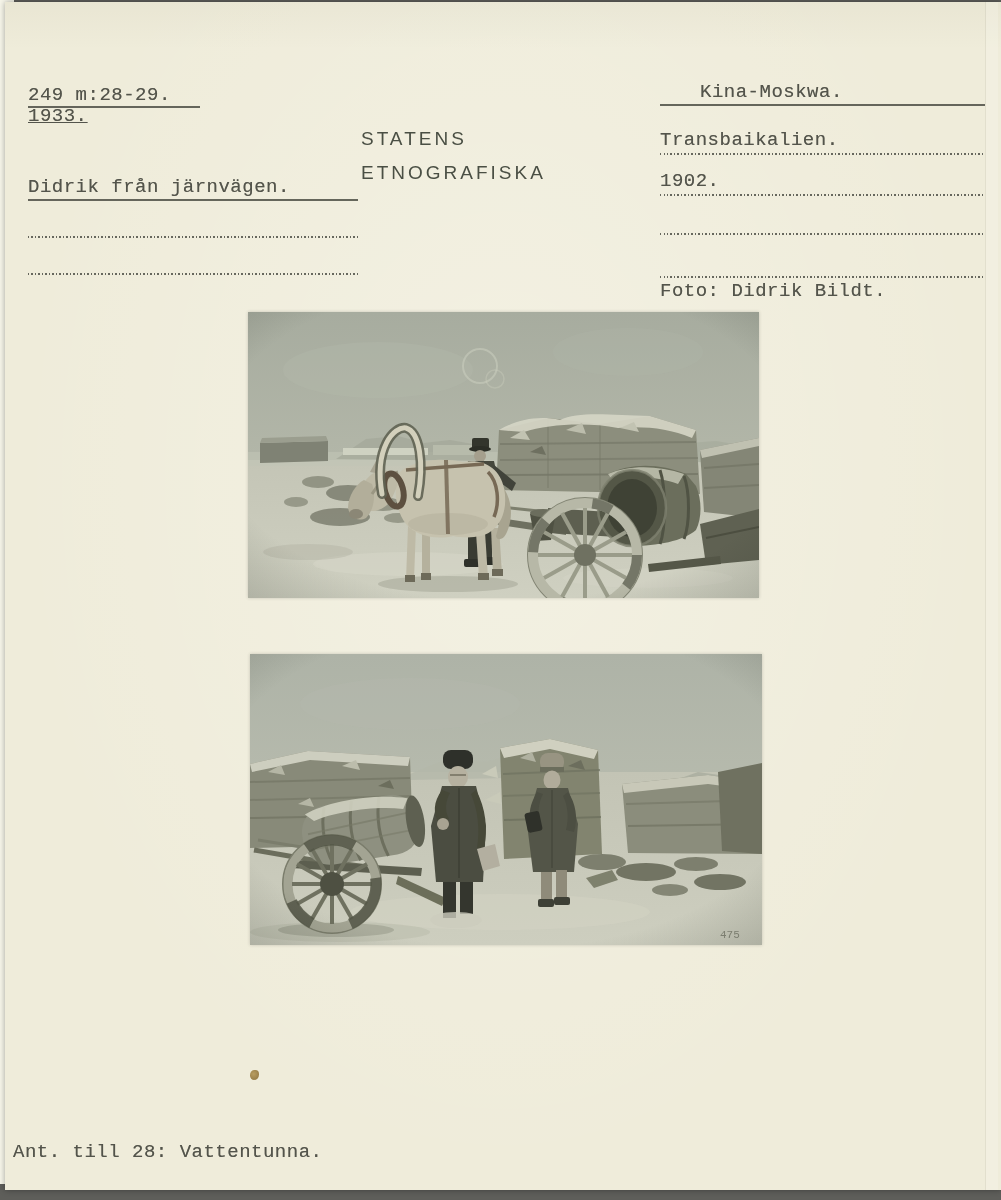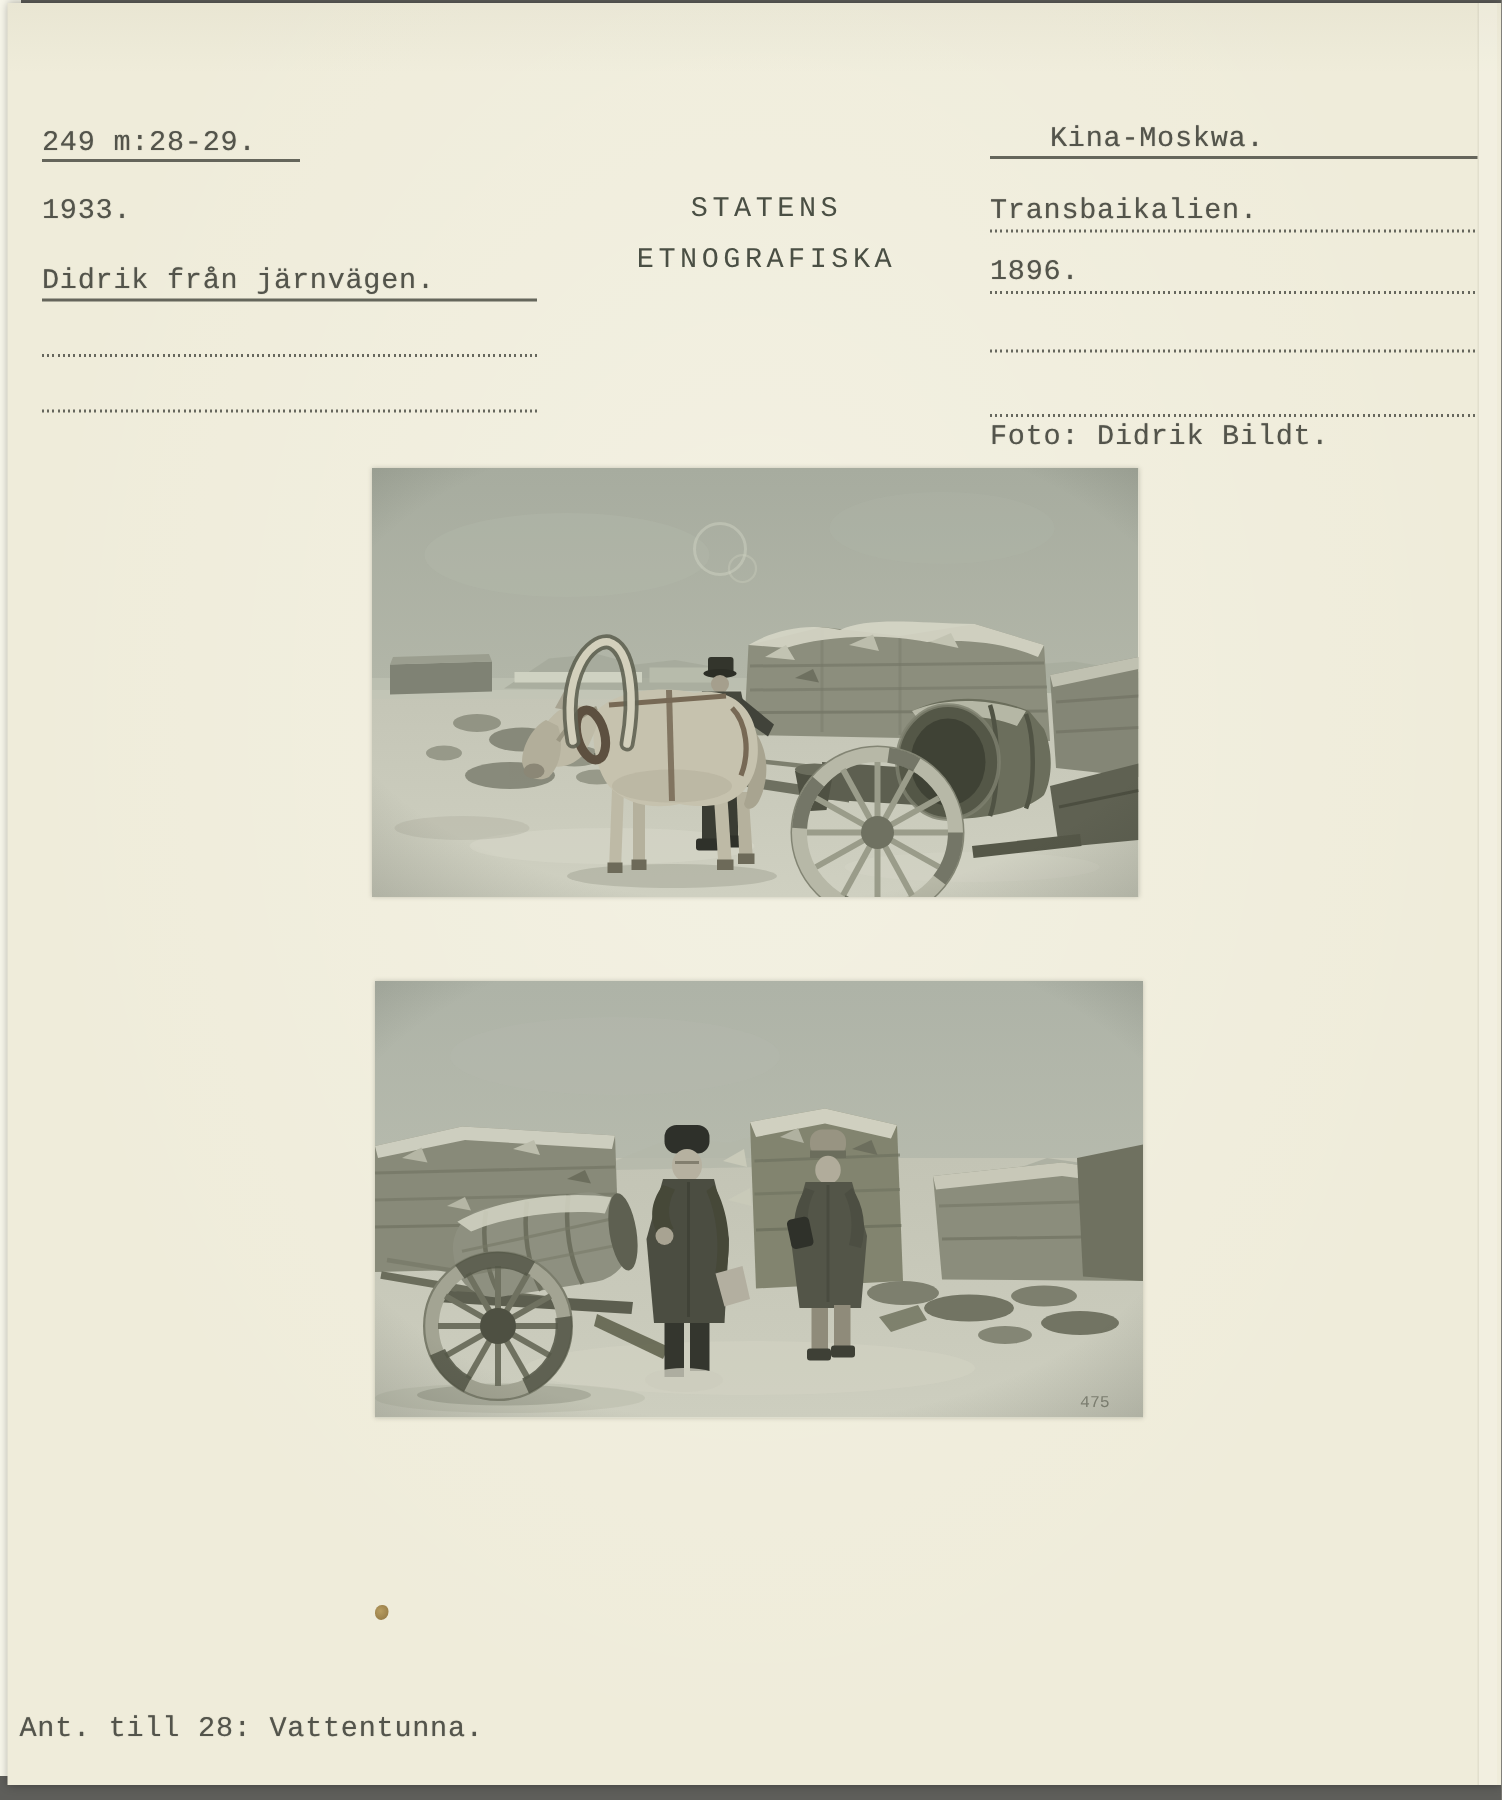--- a/index.html
+++ b/index.html
@@ -11,60 +11,60 @@
                           radial-gradient(ellipse at 50% 40%, rgba(255,255,252,0.25), rgba(0,0,0,0) 70%);
          box-shadow:0 0 6px rgba(0,0,0,0.35);}
   .crease{position:absolute;top:0;width:1px;height:1188px;background:rgba(60,60,45,0.07);}
   .crease-light{position:absolute;top:0;width:12px;height:1188px;background:rgba(255,255,248,0.20);}
   .tw{position:absolute;font-family:"Liberation Mono","DejaVu Sans Mono",monospace;
       font-size:19px;line-height:22px;color:#53544b;letter-spacing:0.5px;white-space:pre;
       text-shadow:0 0 0.6px rgba(83,84,75,0.55);}
   .rule{position:absolute;height:2px;background:#4c4d44;opacity:0.85;}
   .dots{position:absolute;height:2px;opacity:0.9;
         background-image:repeating-linear-gradient(to right,#57584f 0px,#57584f 1.3px,transparent 1.3px,transparent 3.5px);}
-  .museum{position:absolute;left:356px;top:120px;width:300px;text-align:center;
-          font-family:Liberation Mono, monospace;font-size:19px;line-height:34px;
+  .museum{position:absolute;left:356px;top:120px;width:300px;
+          font-family:Liberation Sans, sans-serif;font-size:19px;line-height:34px;
           color:#4a4f44;letter-spacing:3px;}
   .photo{position:absolute;box-shadow:0 0 3px rgba(70,70,55,0.25);}
   .speck{position:absolute;width:9px;height:10px;border-radius:55% 45% 60% 50%;
          background:radial-gradient(circle at 40% 40%, #b89d60, #8d7340);}
 </style>
 </head>
 <body>
 
 <div id="stage">
   <div class="backing"></div>
 
   <div class="paper">
     <div class="crease" style="left:980px;"></div>
     <div class="crease-light" style="left:981px;"></div>
 
     <div class="tw" style="left:23px;top:82px;">249 m:28-29.</div>
     <div class="rule" style="left:23px;top:104px;width:172px;"></div>
 
-    <div class="tw" style="left:23px;top:127px;">1933.</div>
+    <div class="tw" style="left:23px;top:103px;text-decoration:underline;">1933.</div>
 
     <div class="tw" style="left:23px;top:174px;">Didrik från järnvägen.</div>
     <div class="rule" style="left:23px;top:197px;width:330px;"></div>
 
     <div class="dots" style="left:23px;top:234px;width:330px;"></div>
     <div class="dots" style="left:23px;top:271px;width:330px;"></div>
 
     <div class="museum">
       <div>STATENS</div>
       <div>ETNOGRAFISKA</div>
     </div>
 
     <div class="tw" style="left:655px;top:79px;margin-left:40px;">Kina-Moskwa.</div>
     <div class="rule" style="left:655px;top:102px;width:325px;"></div>
 
     <div class="tw" style="left:655px;top:127px;">Transbaikalien.</div>
     <div class="dots" style="left:655px;top:151px;width:325px;"></div>
 
-    <div class="tw" style="left:655px;top:168px;">1896.</div>
+    <div class="tw" style="left:655px;top:168px;">1902.</div>
     <div class="dots" style="left:655px;top:192px;width:325px;"></div>
 
     <div class="dots" style="left:655px;top:231px;width:325px;"></div>
 
     <div class="tw" style="left:655px;top:250px;margin-top:28px;">Foto: Didrik Bildt.</div>
     <div class="dots" style="left:655px;top:274px;width:325px;"></div>
 
     <svg class="photo" style="left:243px;top:310px;" width="511" height="286" viewBox="0 0 511 286" role="img" aria-label="Pale horse harnessed with a shaft bow to a two-wheeled cart loaded with large water barrels; a man in dark winter clothes stands beside it in a snowy yard lined with stacks of firewood.">
       <defs>
         <linearGradient id="p1sky" x1="0" y1="0" x2="0" y2="1">

